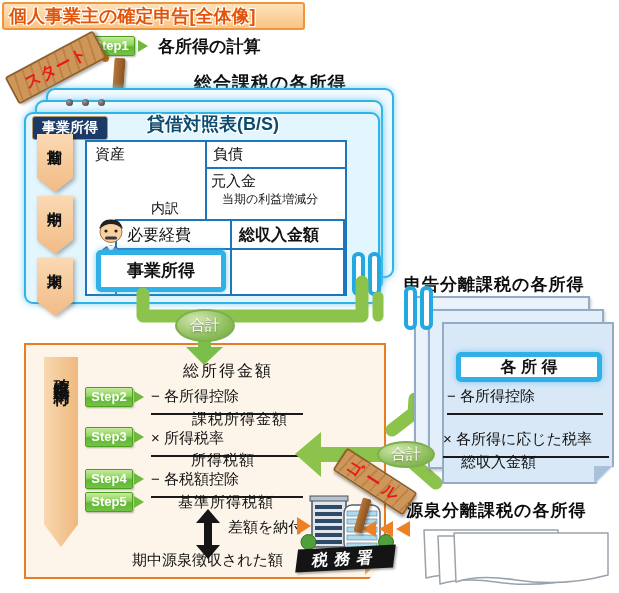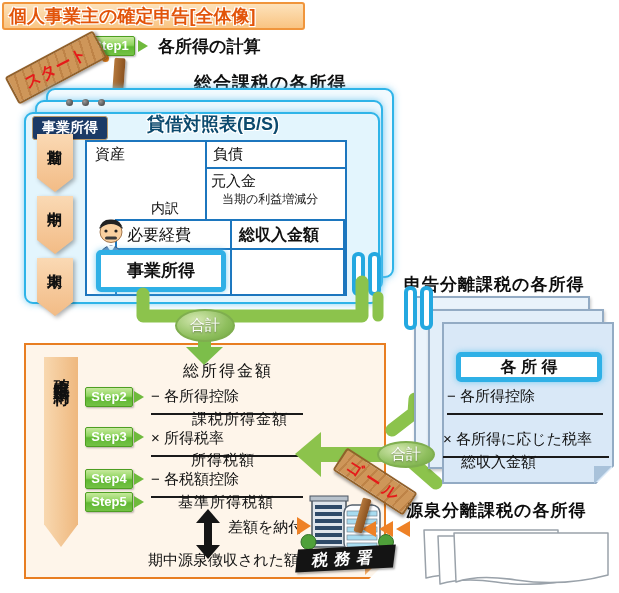--- a/index.html
+++ b/index.html
@@ -153,21 +153,21 @@
   <div class="abs sarrow" style="left:134px;top:496px"></div>
   <div class="abs f15" style="left:178px;top:493px;letter-spacing:1px">基準所得税額</div>
 
   <svg class="abs" style="left:195px;top:509px" width="26" height="50" viewBox="0 0 26 50">
     <polygon points="13,0 25,14 1,14" fill="#151515"></polygon>
     <rect x="9" y="13" width="8" height="24" fill="#151515"></rect>
     <polygon points="1,36 25,36 13,50" fill="#151515"></polygon>
   </svg>
   <div class="abs f15" style="left:228px;top:518px">差額を納付</div>
   <div class="abs tri-r" style="left:297px;top:517px"></div>
-  <div class="abs f15" style="left:148px;top:551px">期中源泉徴収された額</div>
+  <div class="abs f15" style="left:132px;top:551px">期中源泉徴収された額</div>
 
   <svg class="abs" style="left:300px;top:493px" width="94" height="64" viewBox="0 0 94 64">
     <rect x="12" y="6" width="34" height="48" fill="#DFE5EB" stroke="#4A5560" stroke-width="1.5"></rect>
     <rect x="10" y="3" width="38" height="5" fill="#B8C2CC" stroke="#4A5560" stroke-width="1"></rect>
     <g fill="#2E4A68">
       <rect x="15" y="12" width="27" height="4"></rect>
         <rect x="15" y="19" width="27" height="4"></rect>
       <rect x="15" y="26" width="27" height="4"></rect>
         <rect x="15" y="33" width="27" height="4"></rect>
       <rect x="15" y="40" width="27" height="4"></rect>

